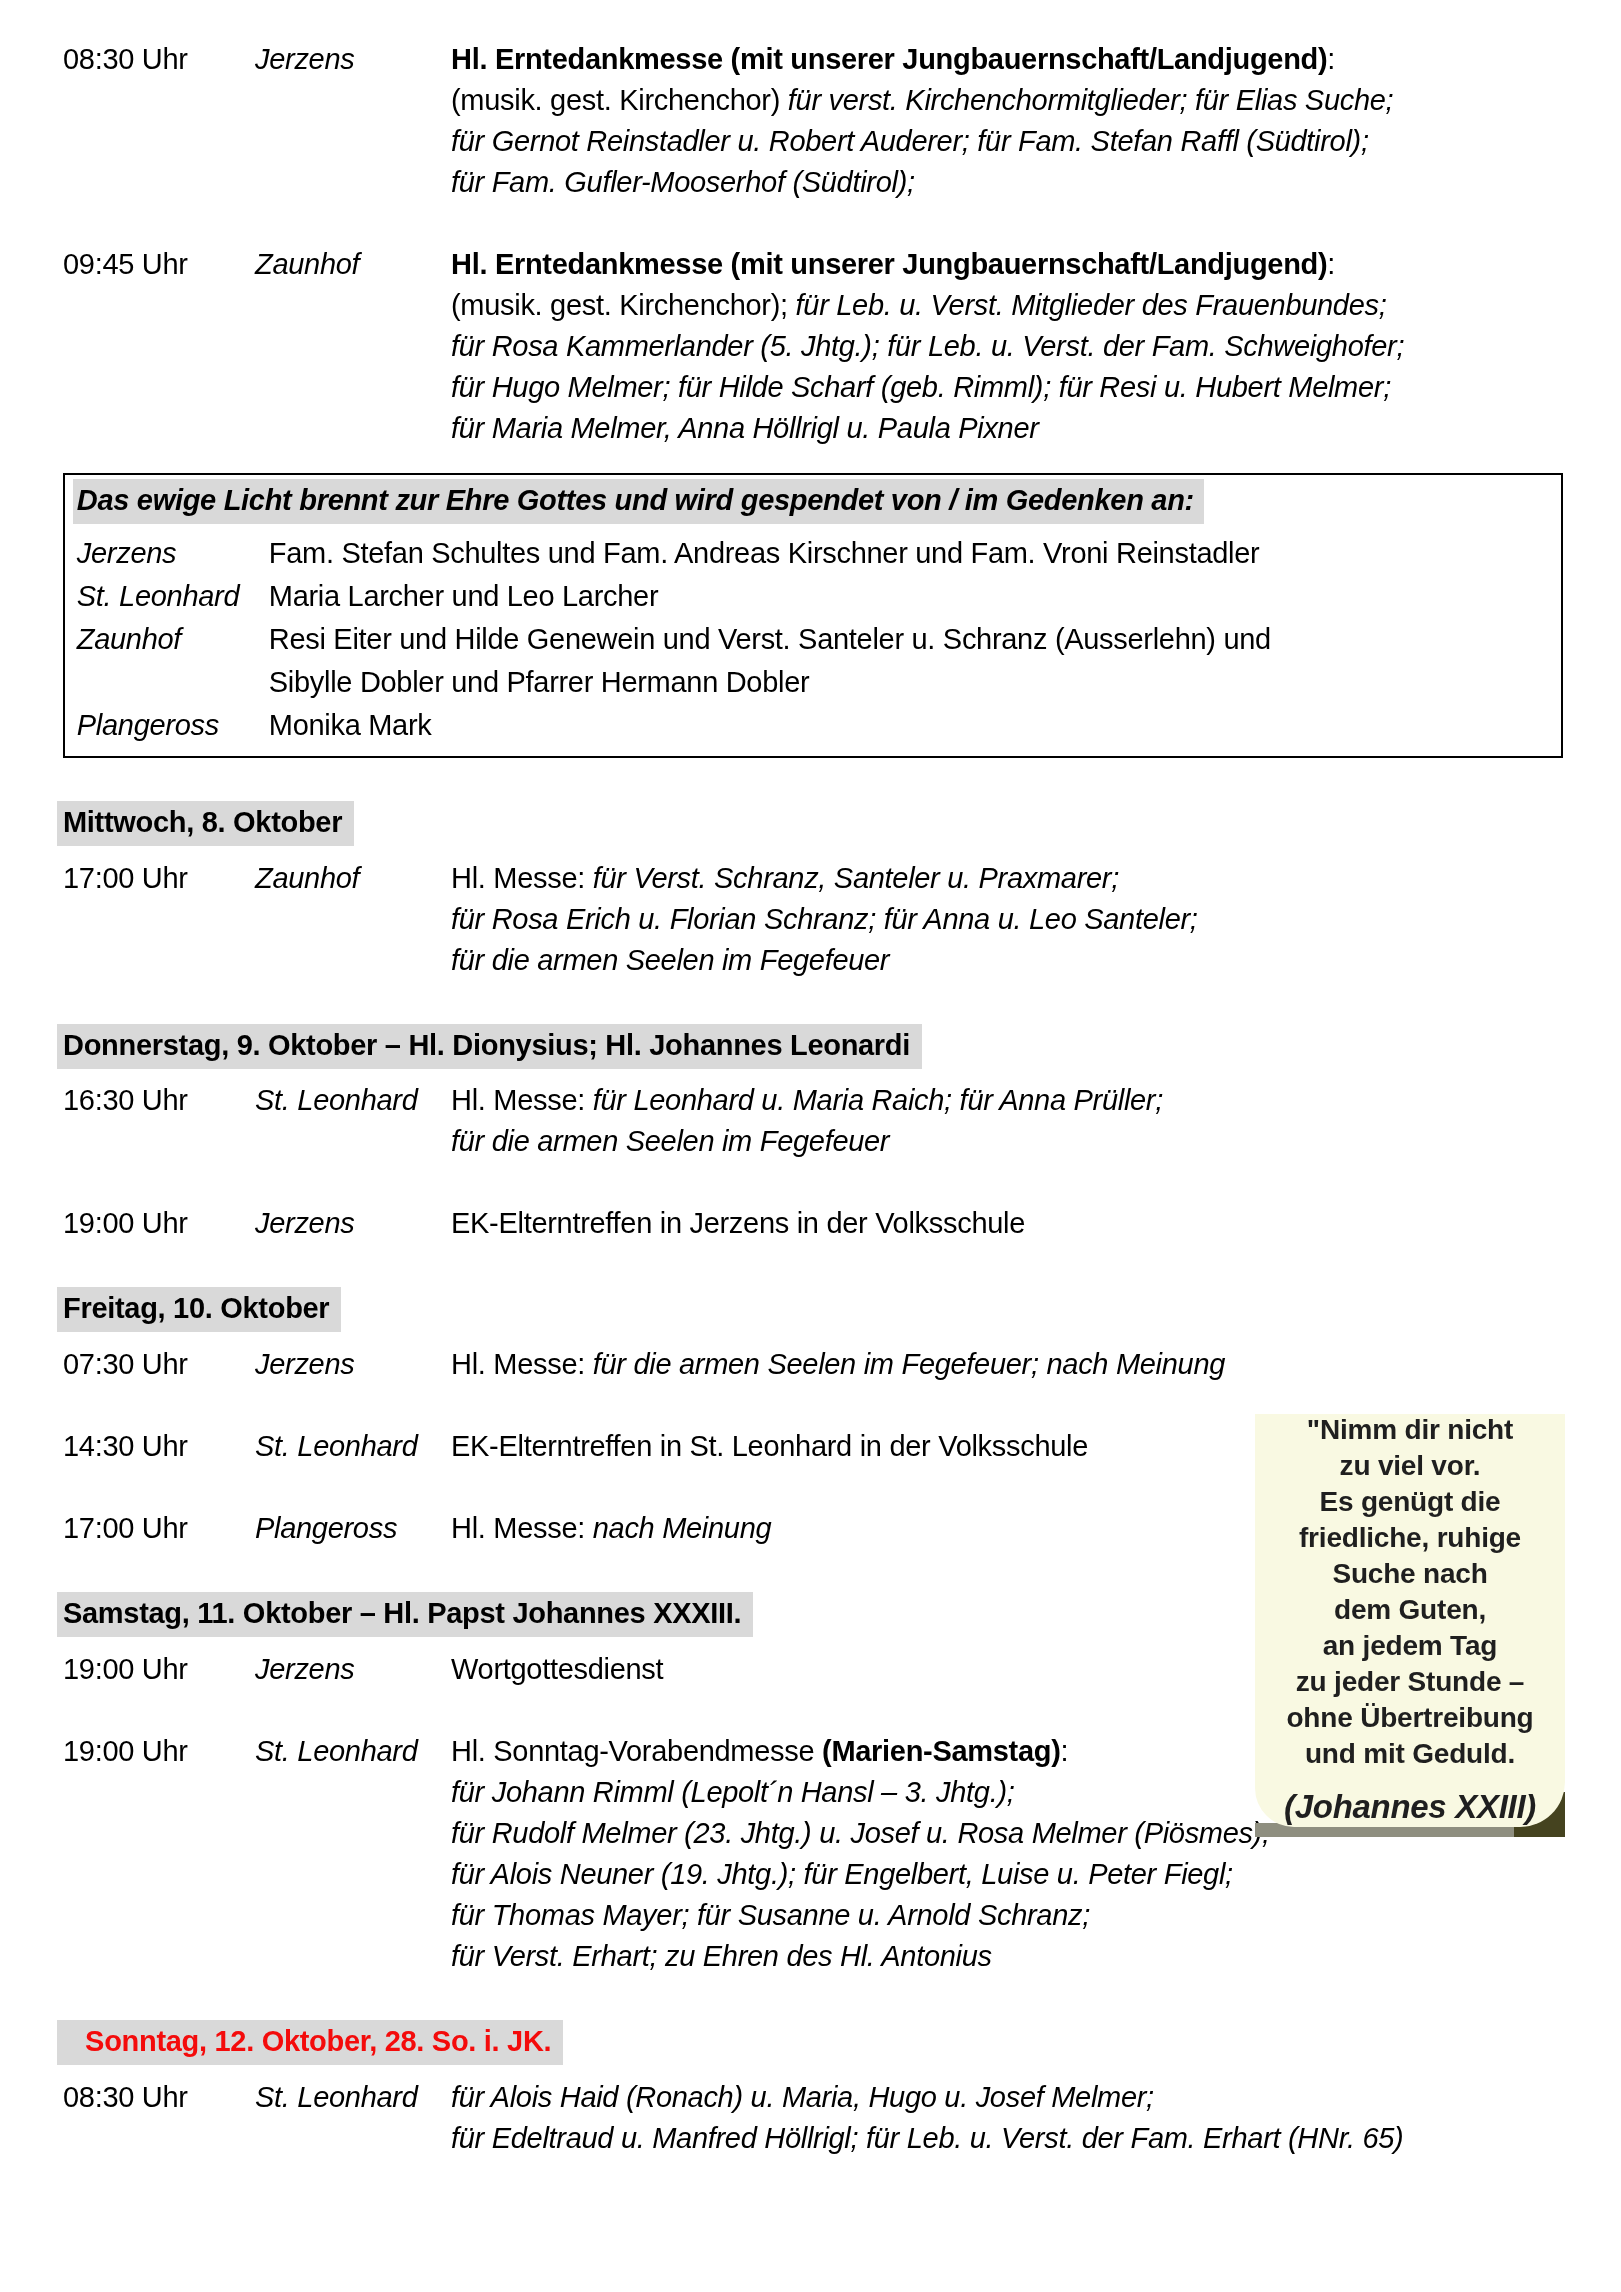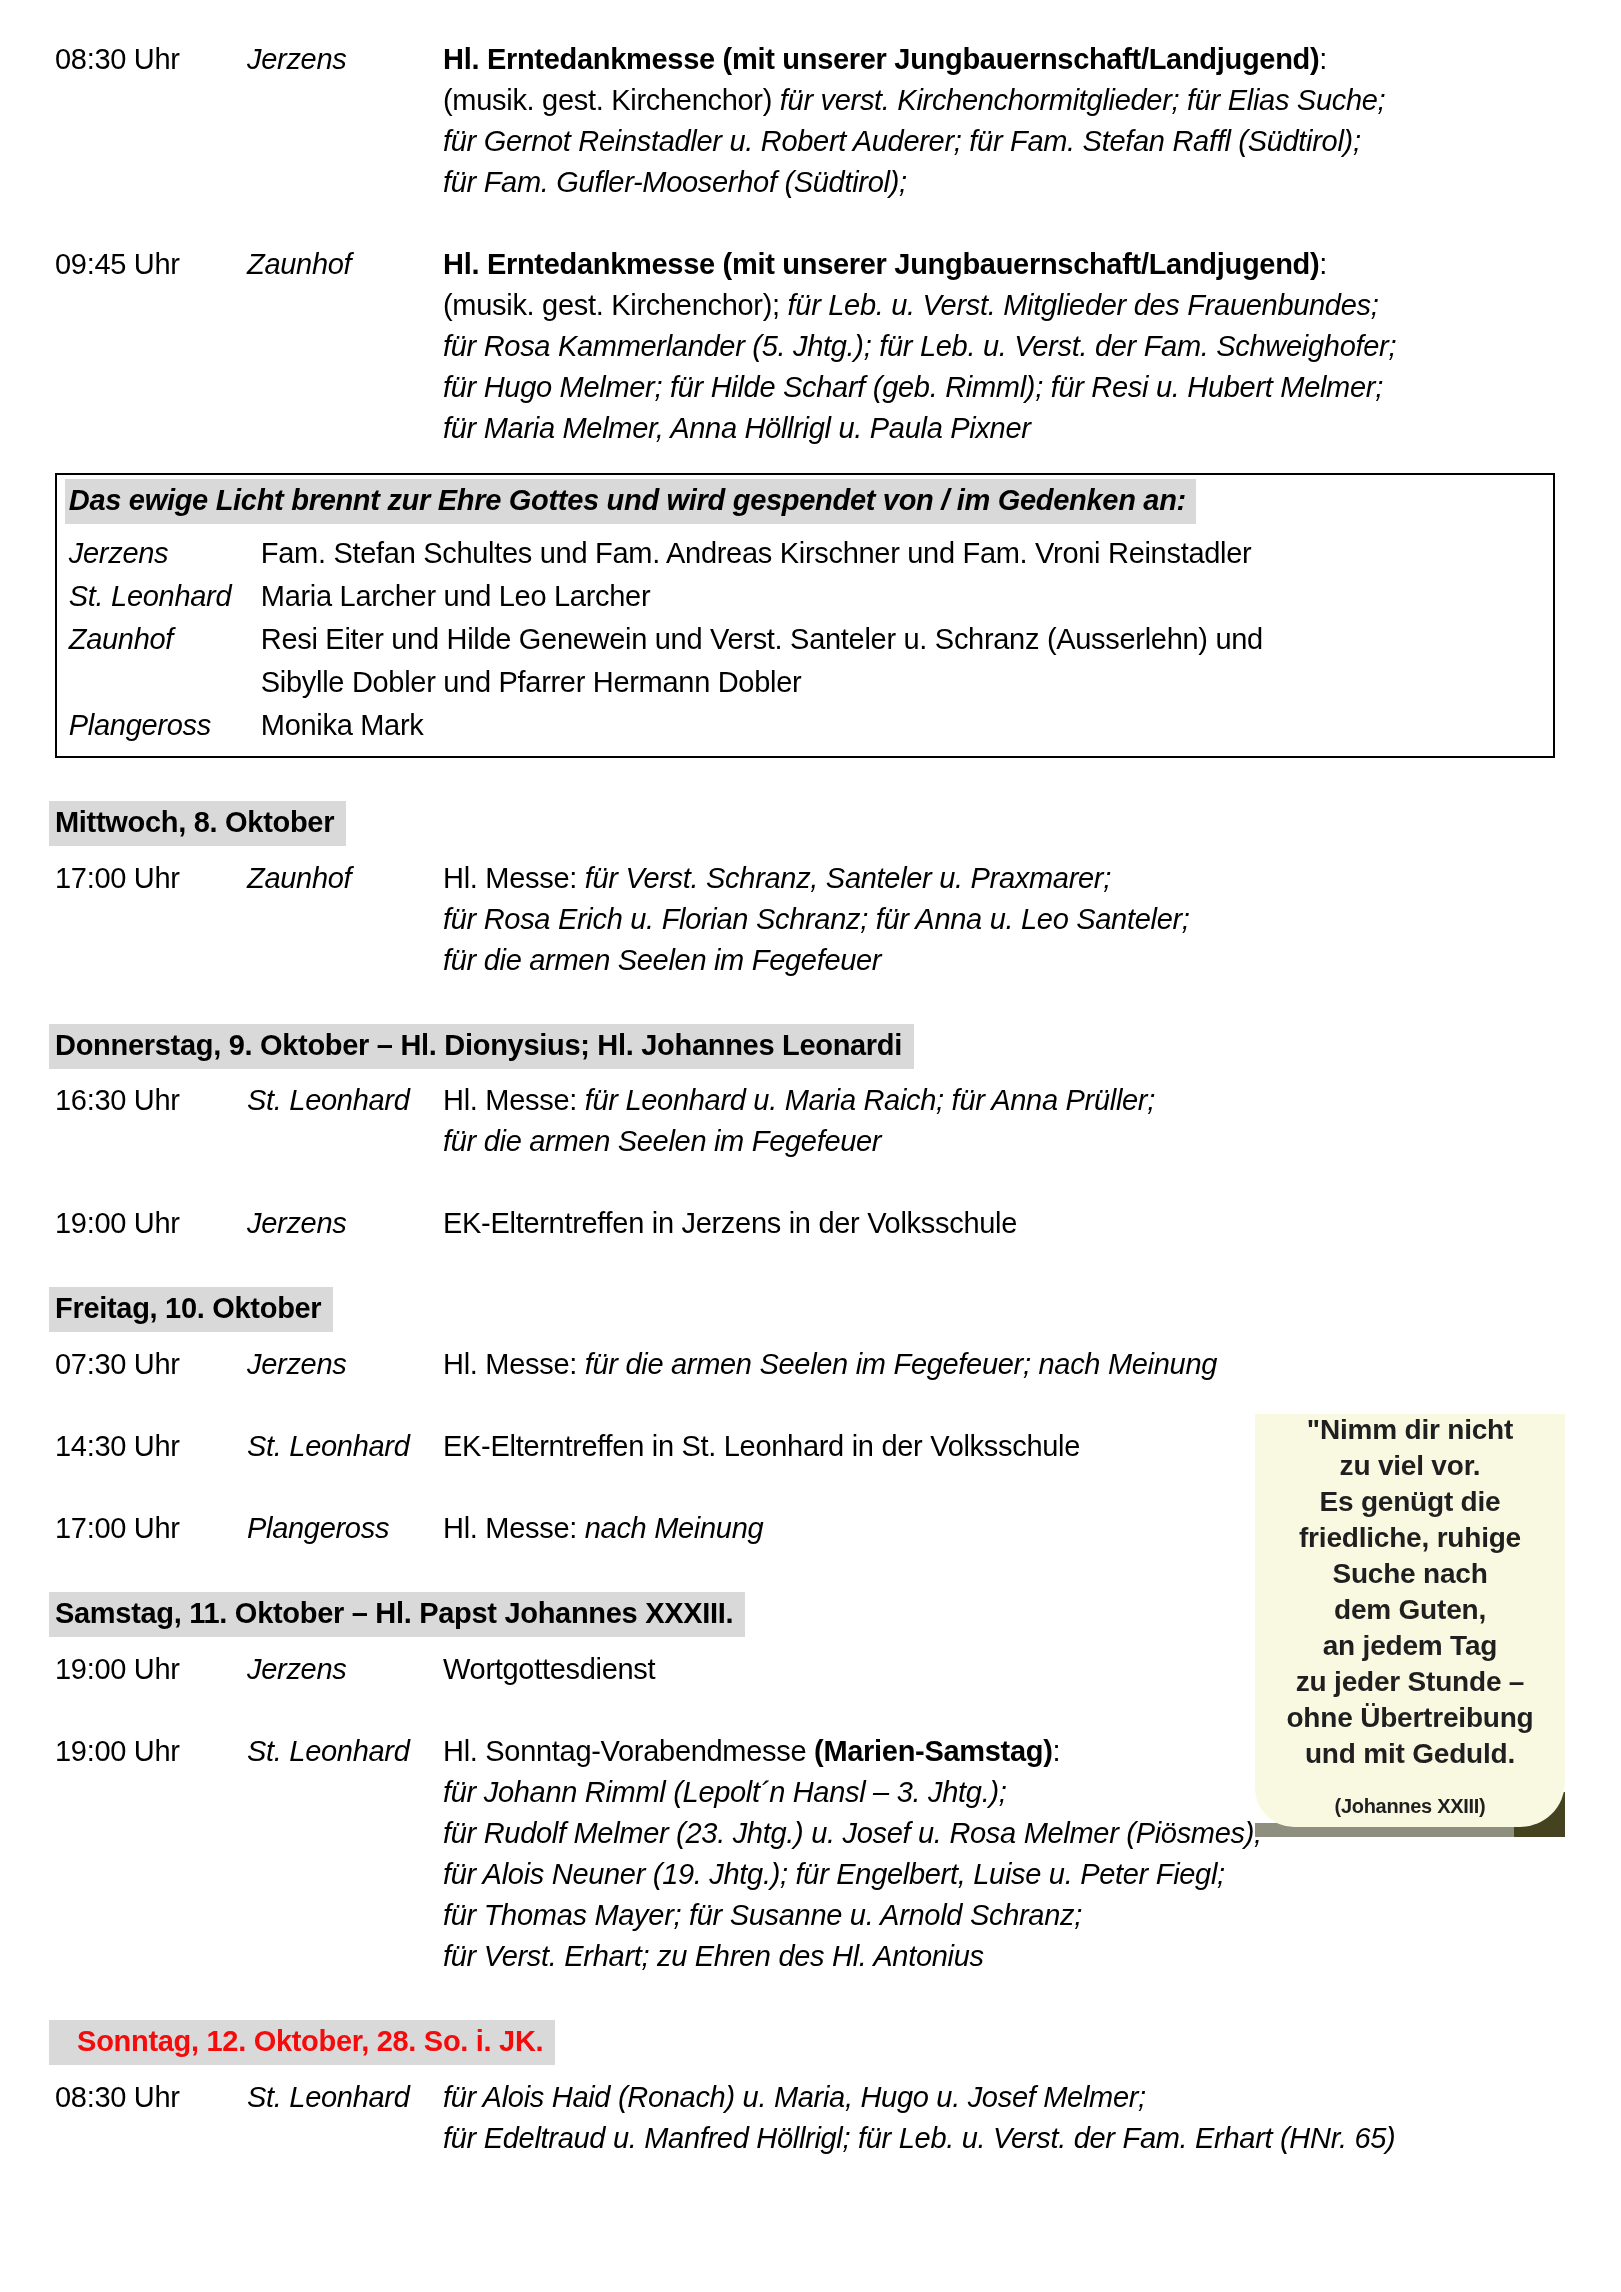--- a/index.html
+++ b/index.html
@@ -11,21 +11,21 @@
     --quote-corner:#45431f;
   }
   *{margin:0;padding:0;box-sizing:border-box;}
   html,body{background:#ffffff;}
   body{
     width:1621px;height:2293px;position:relative;overflow:hidden;
     font-family:"Liberation Sans","DejaVu Sans",sans-serif;
     font-size:29px;line-height:41px;color:var(--ink);
     letter-spacing:-0.3px;
   }
-  main.schedule{position:absolute;left:55px;top:39px;width:1500px;}
+  main.schedule{position:absolute;left:63px;top:39px;width:1500px;}
   
   .event{display:grid;grid-template-columns:192px 196px 1fr;align-items:start;}
   .event .time{white-space:nowrap;}
   .event .place{font-style:italic;white-space:nowrap;}
   .desc-line{white-space:nowrap;}
   .seg-b{font-weight:bold;}
   .seg-i{font-style:italic;}
   .seg-r{}
   
   .spacer{height:41px;}
@@ -59,21 +59,21 @@
     position:absolute;left:0;right:0;top:0;bottom:9.8px;
     background:var(--quote-bg);border-radius:0 0 45px 39px;
     display:flex;flex-direction:column;justify-content:center;align-items:center;
     text-align:center;padding:3.9px 5.9px 9.8px 5.9px;
   }
   .quote-line{
     font-weight:600;font-size:28px;line-height:36px;color:#1f1f1f;
     letter-spacing:-0.2px;white-space:nowrap;
   }
   .quote-attribution{
-    font-weight:600;font-size:20px;line-height:33px;color:#1f1f1f;margin-top:18px;white-space:nowrap;
+    font-weight:600;font-size:33px;line-height:33px;color:#1f1f1f;margin-top:18px;white-space:nowrap;font-style:italic;
   }
 </style>
 </head>
 <body>
 
 <main class="schedule">
   <section class="event">
     <div class="time">08:30 Uhr</div>
     <div class="place">Jerzens</div>
     <div class="desc">

